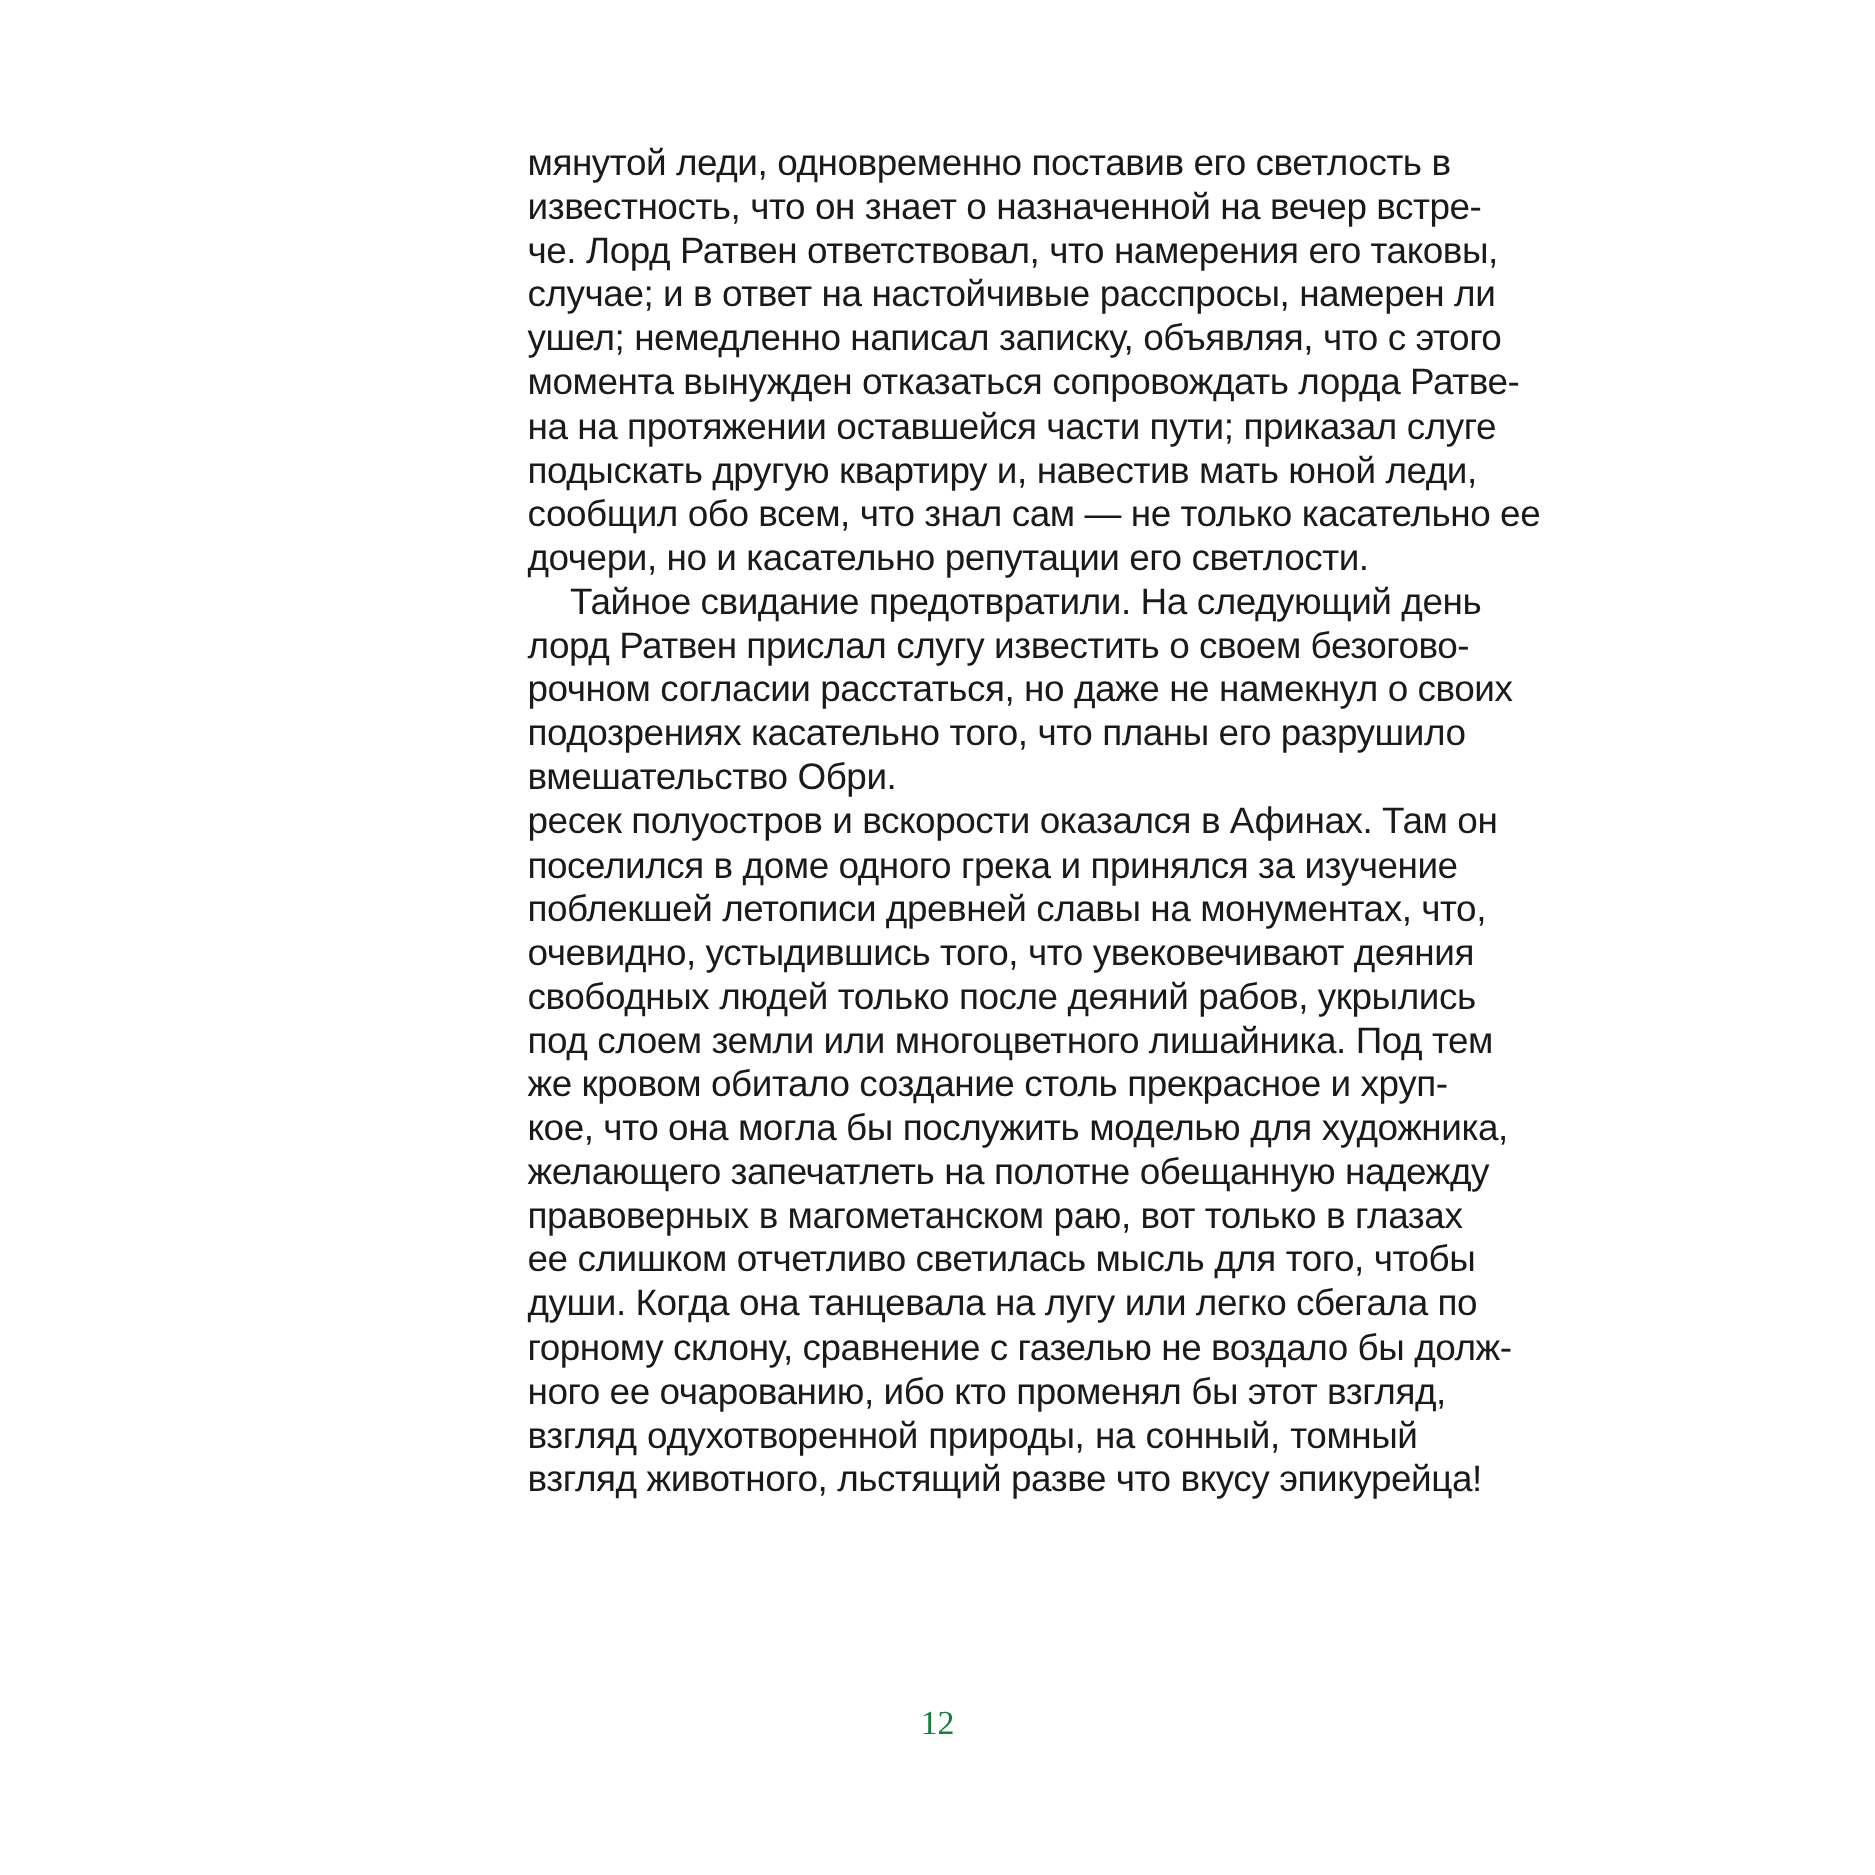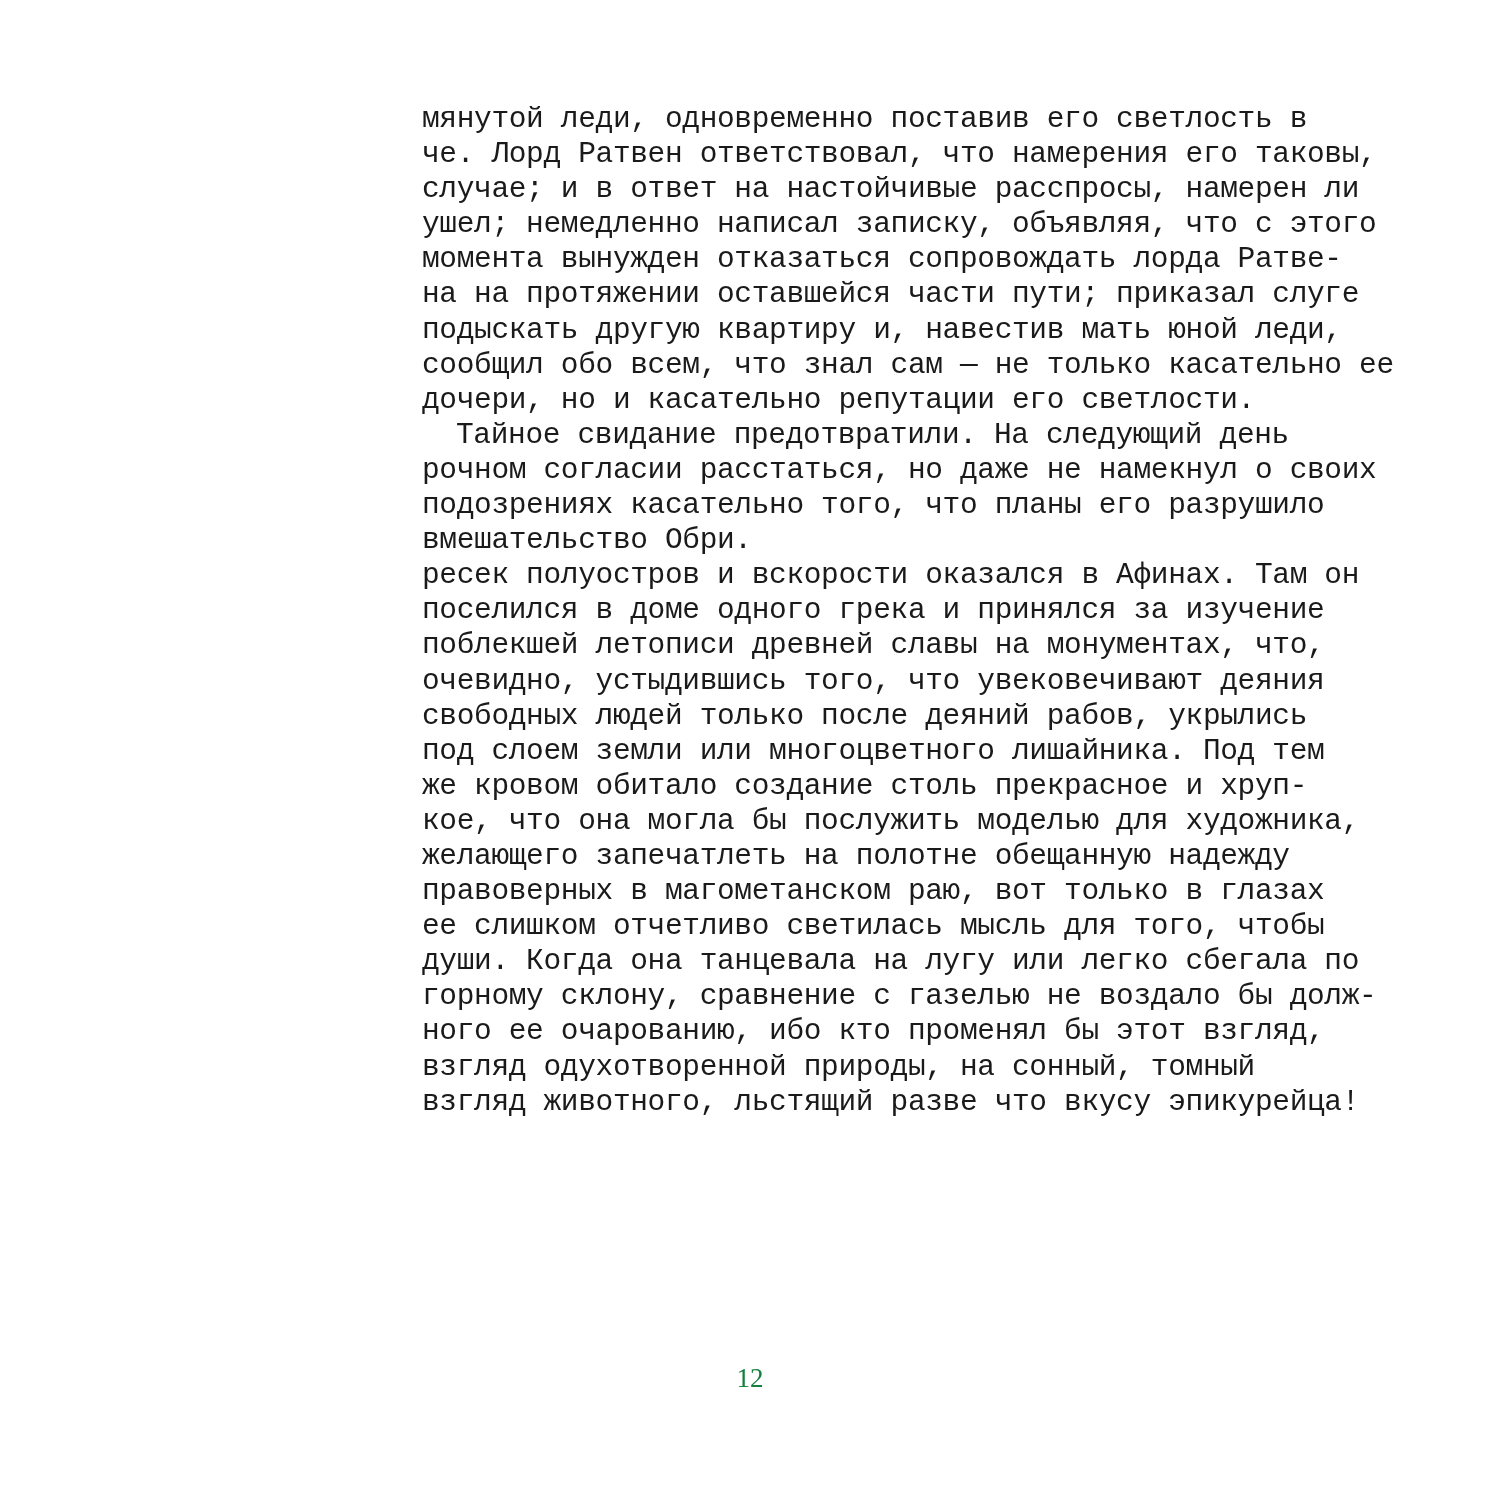--- a/index.html
+++ b/index.html
@@ -9,23 +9,23 @@
   }
   body {
     width: 1500px;
     height: 1500px;
     position: relative;
     overflow: hidden;
   }
   .page-text {
     position: absolute;
     left: 422px;
-    top: 102px;
+    top: 113px;
     width: 712px;
-    font-family: Liberation Mono, monospace;
+    font-family: Liberation Sans, sans-serif;
     font-size: 29.5px;
     line-height: 35.1px;
     color: #1a1a1a;
     letter-spacing: -0.35px;
   }
   .line {
     display: block;
     text-align: justify;
     text-align-last: justify;
     white-space: nowrap;
@@ -48,32 +48,34 @@
     color: #15803d;
   }
 </style>
 </head>
 <body>
 
 <div class="page-text">
 
   <div>
     <span class="line">мянутой леди, одновременно поставив его светлость в</span>
+    <span class="line">известность, что он знает о назначенной на вечер встре-</span>
     <span class="line">че. Лорд Ратвен ответствовал, что намерения его таковы,</span>
     <span class="line">случае; и в ответ на настойчивые расспросы, намерен ли</span>
     <span class="line">ушел; немедленно написал записку, объявляя, что с этого</span>
     <span class="line">момента вынужден отказаться сопровождать лорда Ратве-</span>
     <span class="line">на на протяжении оставшейся части пути; приказал слуге</span>
     <span class="line">подыскать другую квартиру и, навестив мать юной леди,</span>
     <span class="line">сообщил обо всем, что знал сам — не только касательно ее</span>
     <span class="line last">дочери, но и касательно репутации его светлости.</span>
   </div>
 
   <div>
     <span class="line indent">Тайное свидание предотвратили. На следующий день</span>
+    <span class="line">лорд Ратвен прислал слугу известить о своем безогово-</span>
     <span class="line">рочном согласии расстаться, но даже не намекнул о своих</span>
     <span class="line">подозрениях касательно того, что планы его разрушило</span>
     <span class="line last">вмешательство Обри.</span>
   </div>
 
   <div>
     <span class="line">ресек полуостров и вскорости оказался в Афинах. Там он</span>
     <span class="line">поселился в доме одного грека и принялся за изучение</span>
     <span class="line">поблекшей летописи древней славы на монументах, что,</span>
     <span class="line">очевидно, устыдившись того, что увековечивают деяния</span>

